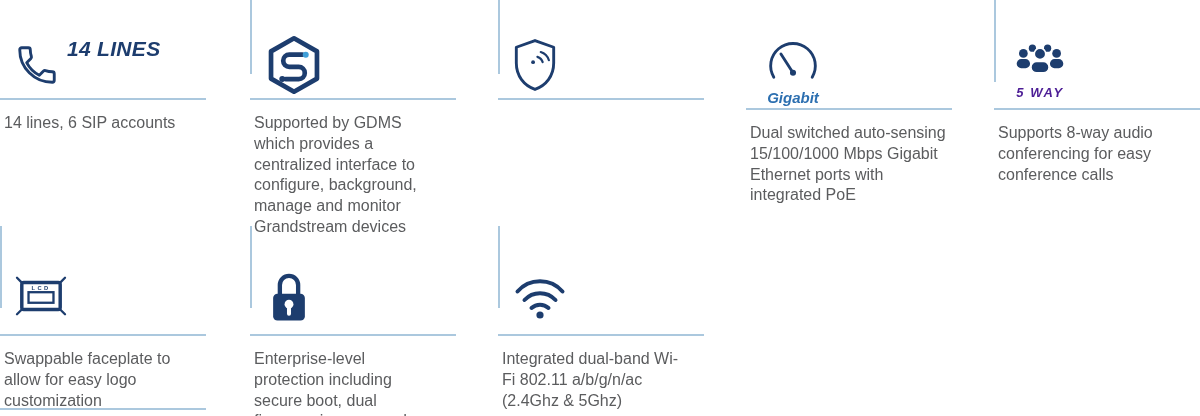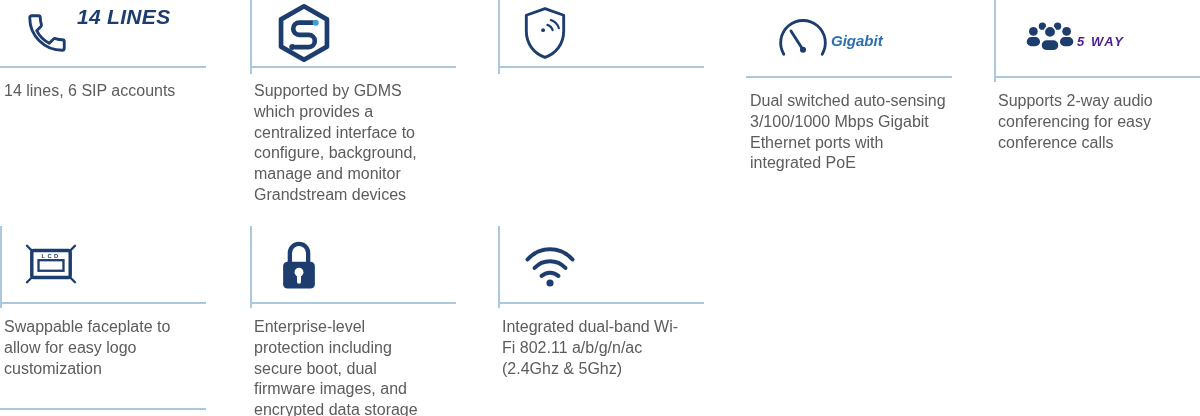--- a/index.html
+++ b/index.html
@@ -22,21 +22,22 @@
     position: absolute;
     left: 0; top: 0;
     width: 2px;
     background: #abc8de;
   }
   .row1 .vline { height: 74px; }
   .row2 .vline { height: 82px; }
   .icon-area {
     display: flex;
     align-items: center;
-    padding-left: 24px;
+    padding-left: 14px;
+    margin-top: 32px;
   }
   .row1 .icon-area { height: 66px; }
   .row2 .icon-area { height: 76px; padding-top: 2px; }
   .hline { width: 206px; height: 2px; background: #abc8de; }
   .desc {
     margin: 13px 0 0 4px;
     color: #5b5c5e;
     font-size: 16px;
     line-height: 1.3;
   }
@@ -47,20 +48,21 @@
     font-weight: bold;
     font-style: italic;
     color: #1d3d6e;
     align-self: flex-start;
     margin: 5px 0 0 7px;
     letter-spacing: .3px;
     white-space: nowrap;
   }
   .stack {
     display: flex;
+    flex-direction: column;
     align-items: center;
     margin-left: 5px;
   }
   .badge-gigabit {
     font-size: 15px;
     font-weight: bold;
     font-style: italic;
     color: #2c6fb0;
     margin-top: 2px;
   }
@@ -131,21 +133,21 @@
         <div class="stack">
           <svg width="56" height="50" viewBox="0 0 60 56">
             <path d="M8.5 45 A25 25 0 1 1 51.5 45" fill="none" stroke="#1d3d6e" stroke-width="3.2" stroke-linecap="round"></path>
             <path d="M30 40 L16.5 19" fill="none" stroke="#1d3d6e" stroke-width="3.2" stroke-linecap="round"></path>
             <circle cx="30" cy="40" r="3.4" fill="#1d3d6e"></circle>
           </svg>
           <span class="badge-gigabit">Gigabit</span>
         </div>
       </div>
       <div class="hline"></div>
-      <p class="desc w200">Dual switched auto-sensing 3/100/1000 Mbps Gigabit Ethernet ports with integrated PoE</p>
+      <p class="desc w200">Dual switched auto-sensing 15/100/1000 Mbps Gigabit Ethernet ports with integrated PoE</p>
     </div>
 
     <div class="cell row2">
       <span class="vline"></span>
       <div class="icon-area">
         <div class="stack">
           <svg width="54" height="38" viewBox="0 0 56 40">
             <g fill="#1d3d6e">
               <circle cx="20" cy="6.5" r="3.8"></circle>
               <circle cx="36" cy="6.5" r="3.8"></circle>
@@ -154,21 +156,21 @@
               <circle cx="45.5" cy="12" r="4.6"></circle>
               <rect x="38.5" y="18" width="14" height="9.5" rx="4.7"></rect>
               <circle cx="28" cy="12.5" r="6" stroke="#ffffff" stroke-width="1.6"></circle>
               <rect x="18.5" y="20.5" width="19" height="12" rx="6" stroke="#ffffff" stroke-width="1.6"></rect>
             </g>
           </svg>
           <span class="badge-5way">5 WAY</span>
         </div>
       </div>
       <div class="hline"></div>
-      <p class="desc w186">Supports 2-way audio conferencing for easy conference calls</p>
+      <p class="desc w186">Supports 8-way audio conferencing for easy conference calls</p>
     </div>
 
     <div class="cell row2">
       <span class="vline"></span>
       <div class="icon-area">
         <svg width="54" height="48" viewBox="0 0 56 50">
           <path d="M8 10 L3 5 M48 10 L53 5 M8 38 L3 43 M48 38 L53 43" fill="none" stroke="#1d3d6e" stroke-width="2.4" stroke-linecap="round"></path>
           <rect x="8" y="10" width="40" height="28" rx="2" fill="none" stroke="#1d3d6e" stroke-width="3.6"></rect>
           <text x="28" y="17.5" text-anchor="middle" font-size="6" font-weight="bold" letter-spacing="2.5" fill="#1d3d6e">LCD</text>
           <rect x="15" y="20" width="26" height="11" fill="none" stroke="#1d3d6e" stroke-width="2.4"></rect>

